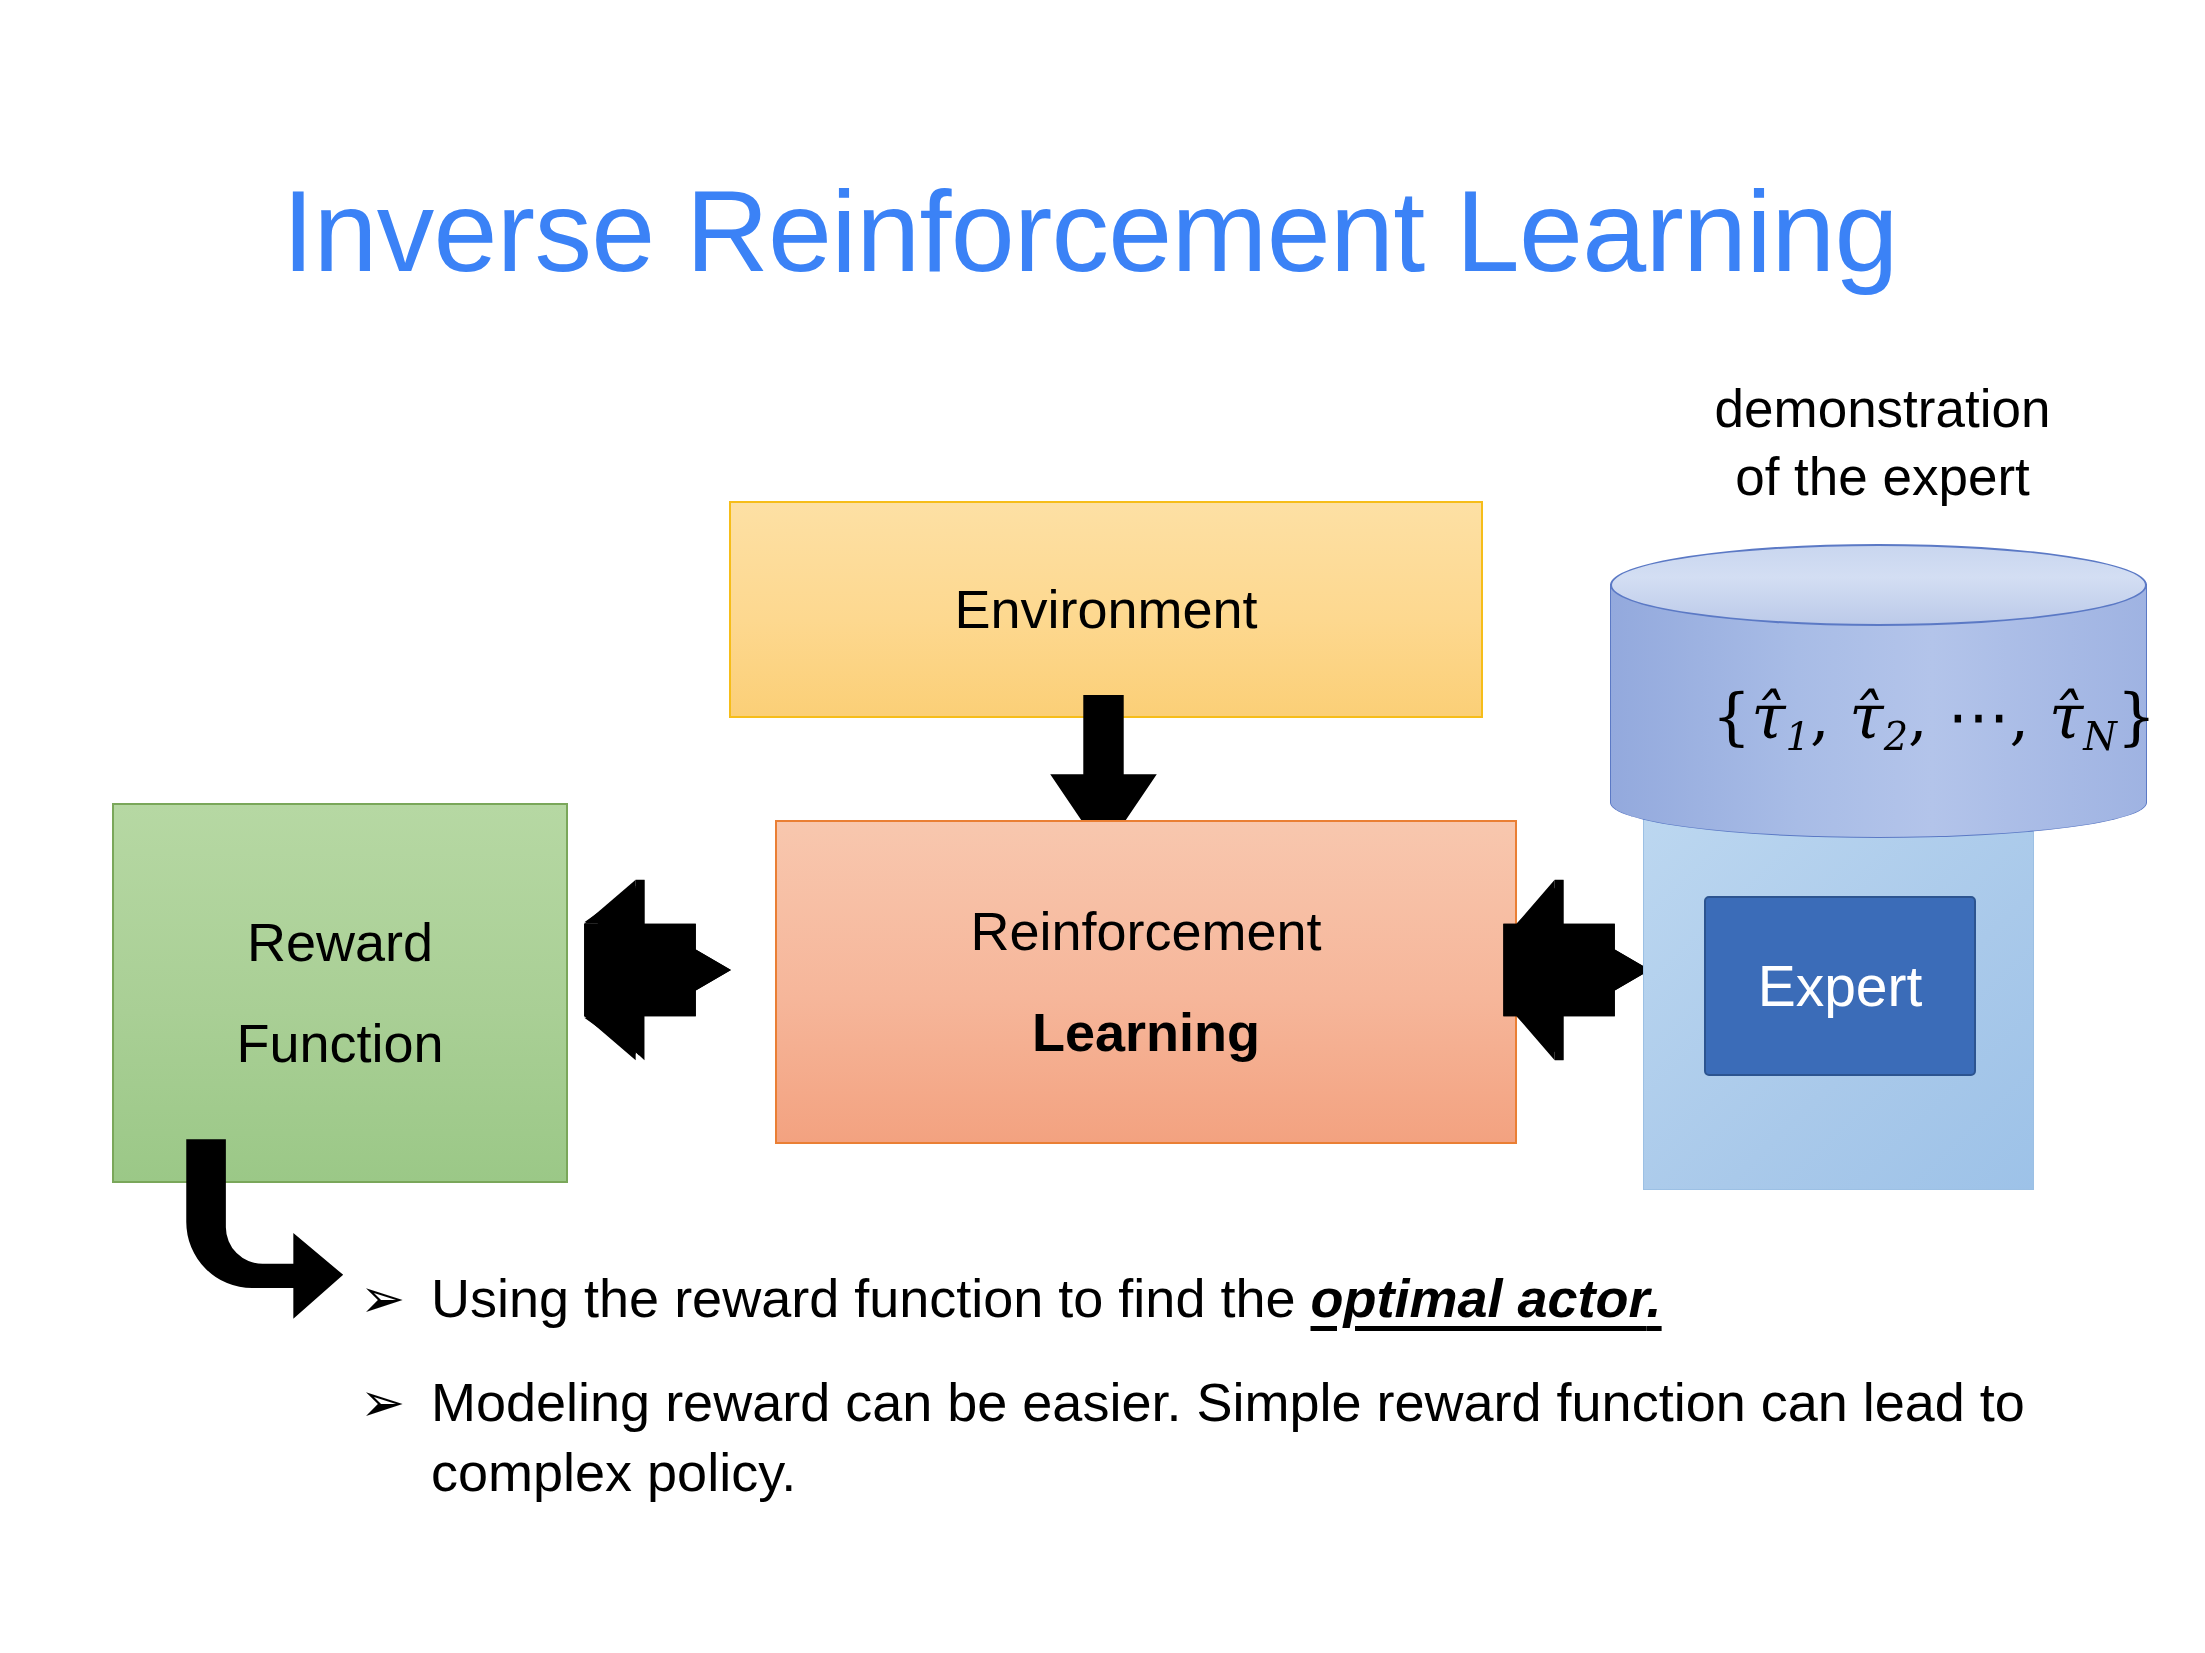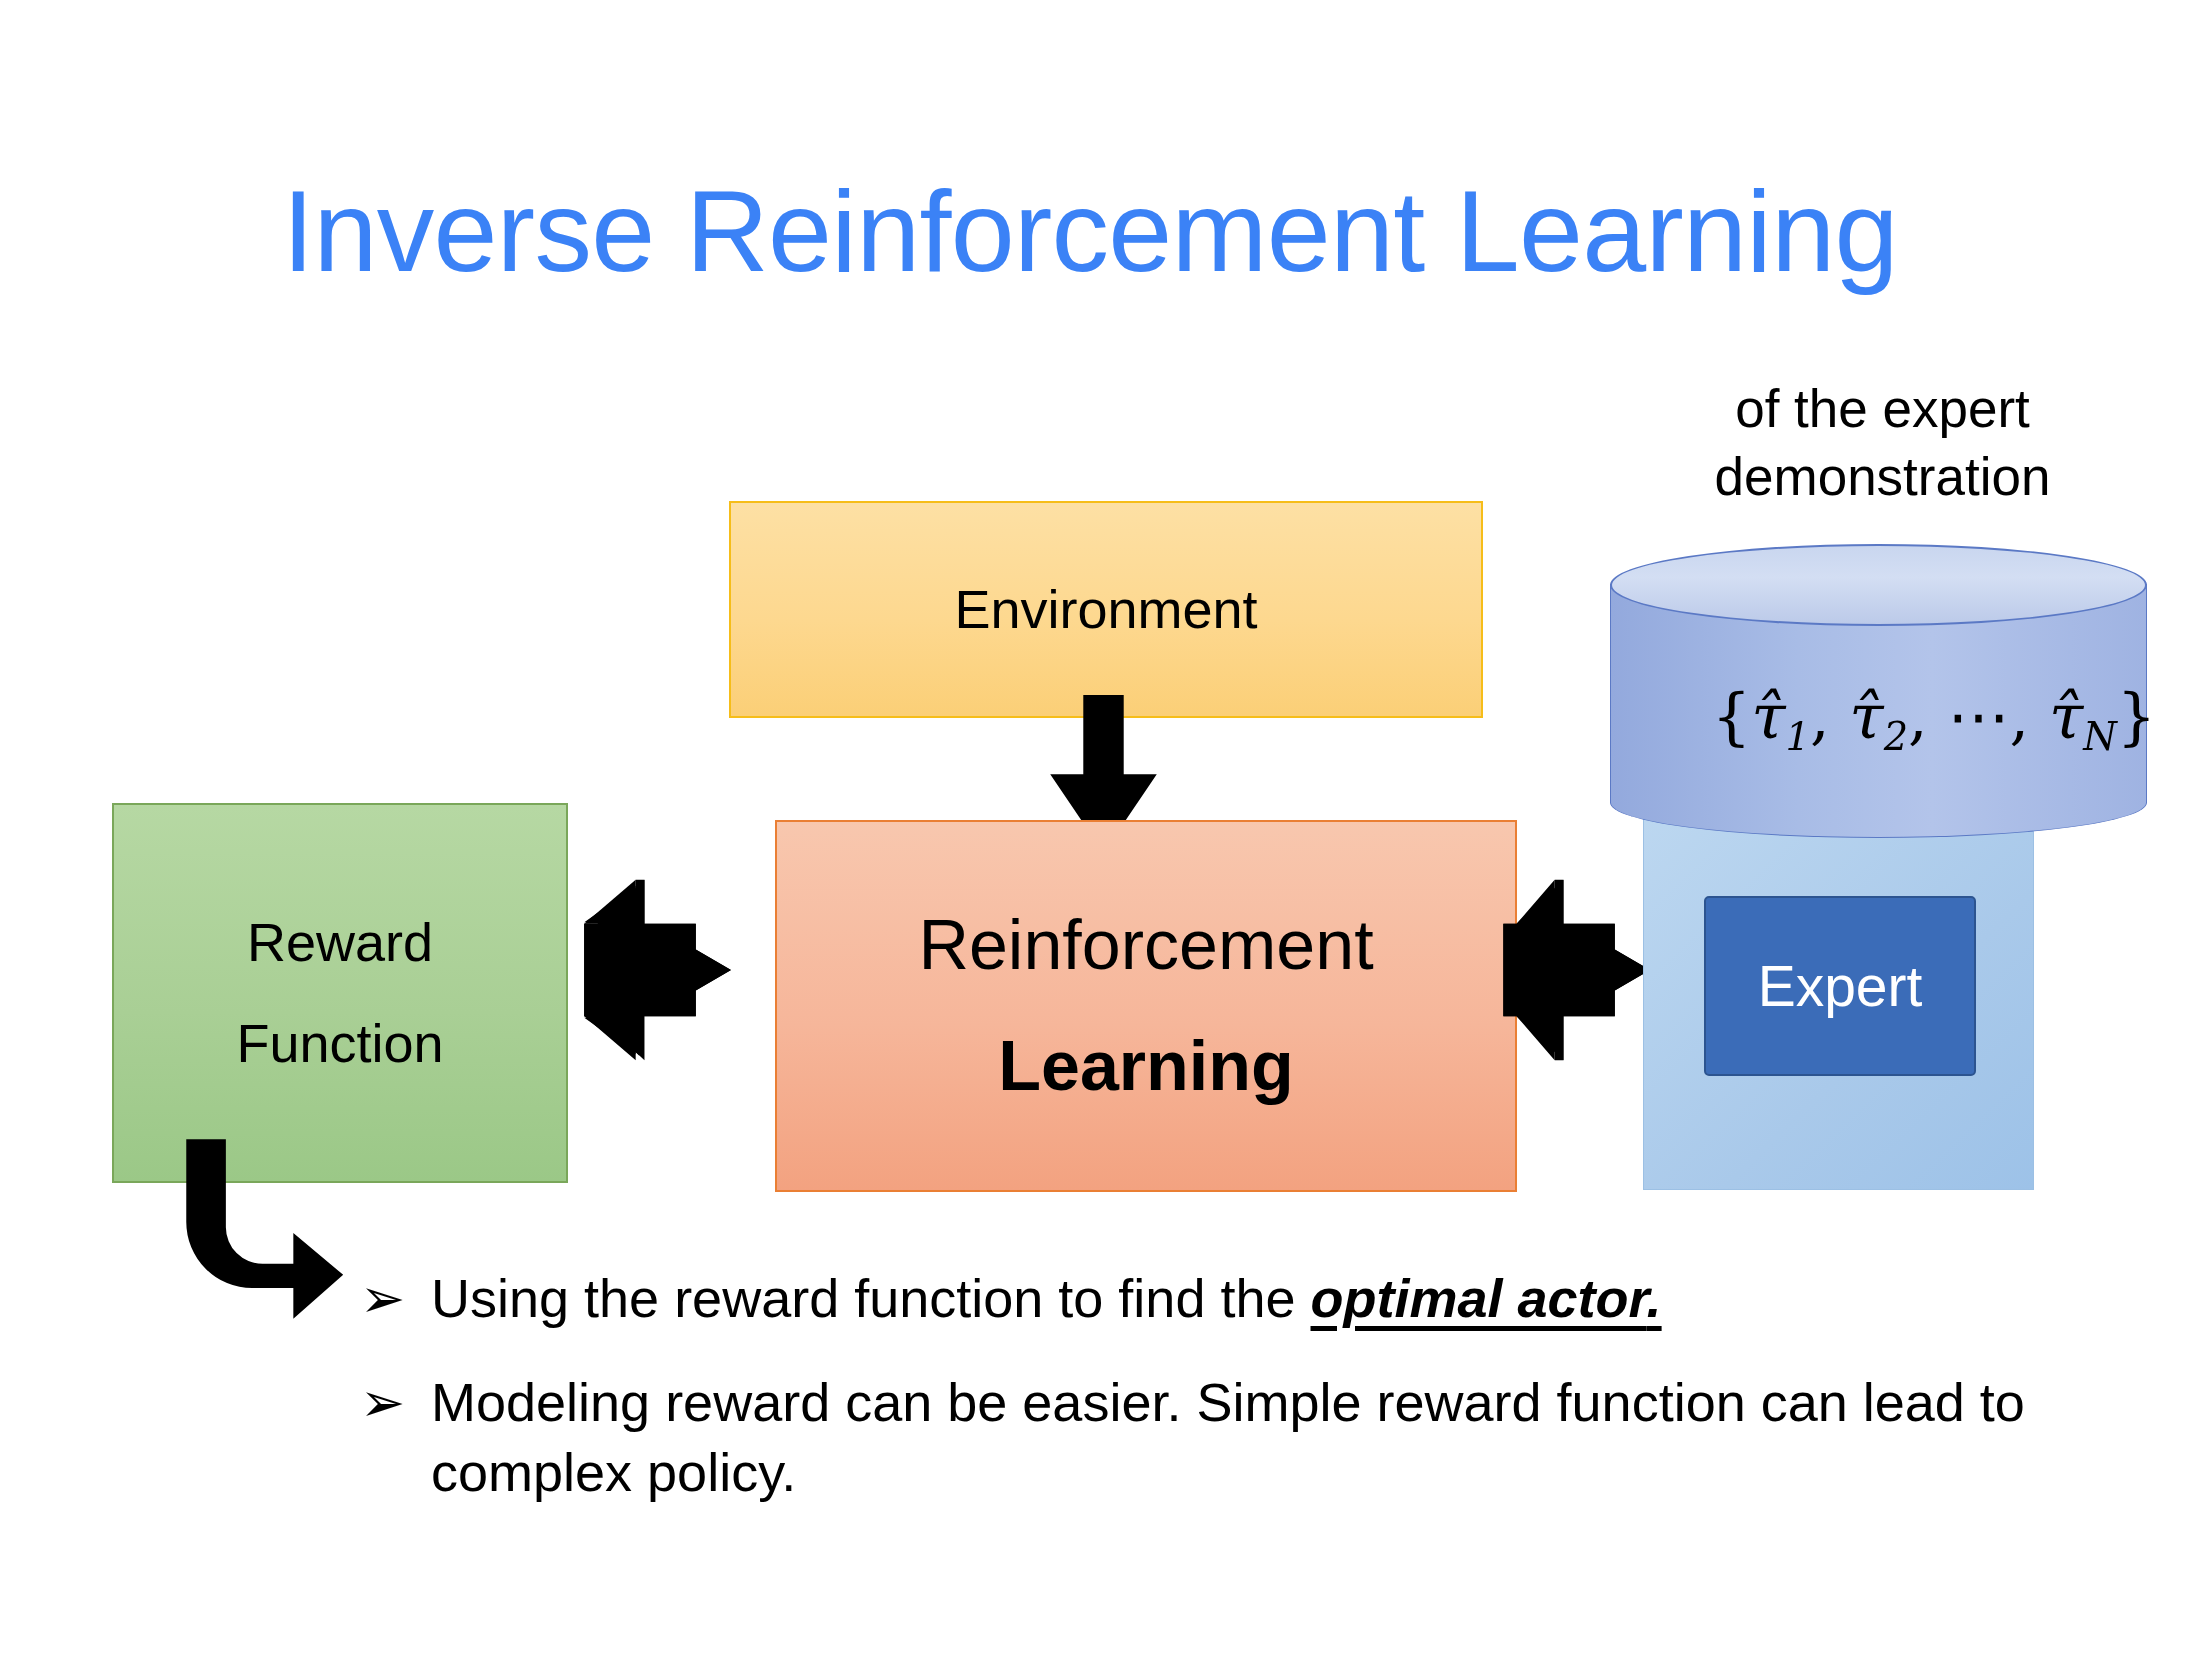--- a/index.html
+++ b/index.html
@@ -52,24 +52,24 @@
     height: 217px;
     background: linear-gradient(to bottom, #fde0a4 0%, #fdd88f 55%, #fbcf77 100%);
     border: 2.9px solid #f6bd19;
     font-size: 54px;
   }
 
   #rl-box {
     left: 775px;
     top: 820px;
     width: 742px;
-    height: 372px;
+    height: 324px;
     background: linear-gradient(to bottom, #f8c7ae 0%, #f6b69a 55%, #f3a280 100%);
     border: 2.9px solid #ea7f34;
-    font-size: 70px;
+    font-size: 54px;
   }
   #rl-box .two-line { display: block; }
   #rl-box .ln2 { margin-top: 31px; font-weight: bold; }
 
   #reward-box {
     left: 112px;
     top: 803px;
     width: 456px;
     height: 380px;
     background: linear-gradient(to bottom, #b6d8a3 0%, #a9cf95 55%, #9bc887 100%);
@@ -283,22 +283,22 @@
       <polygon fill="#000000" points="
         82,12 82,72 152,72 152,107 200,135 152,163 152,198 82,198 82,258 18,198 0,198 0,72 18,72
       "></polygon>
       <polygon fill="#000000" points="
         70,12 70,72 0,72 0,198 70,198 70,258 82,258 82,198 152,198 152,163 200,135 152,107 152,72 82,72 82,12
       "></polygon>
     </svg>
   </div>
 
   <div id="demo-label">
+    <span style="display:block">demonstration</span>
     <span style="display:block">of the expert</span>
-    <span style="display:block">demonstration</span>
   </div>
 
   <div id="expert-panel"></div>
 
   <div id="cylinder">
     <div id="cyl-body"></div>
     <div id="cyl-top"></div>
     <div id="tau-set">
       <span>{</span><span class="tau">τ̂</span><span class="sub">1</span><span>, </span><span class="tau">τ̂</span><span class="sub">2</span><span>, </span><span>⋯</span><span>, </span><span class="tau">τ̂</span><span class="sub">N</span><span>}</span>
     </div>

